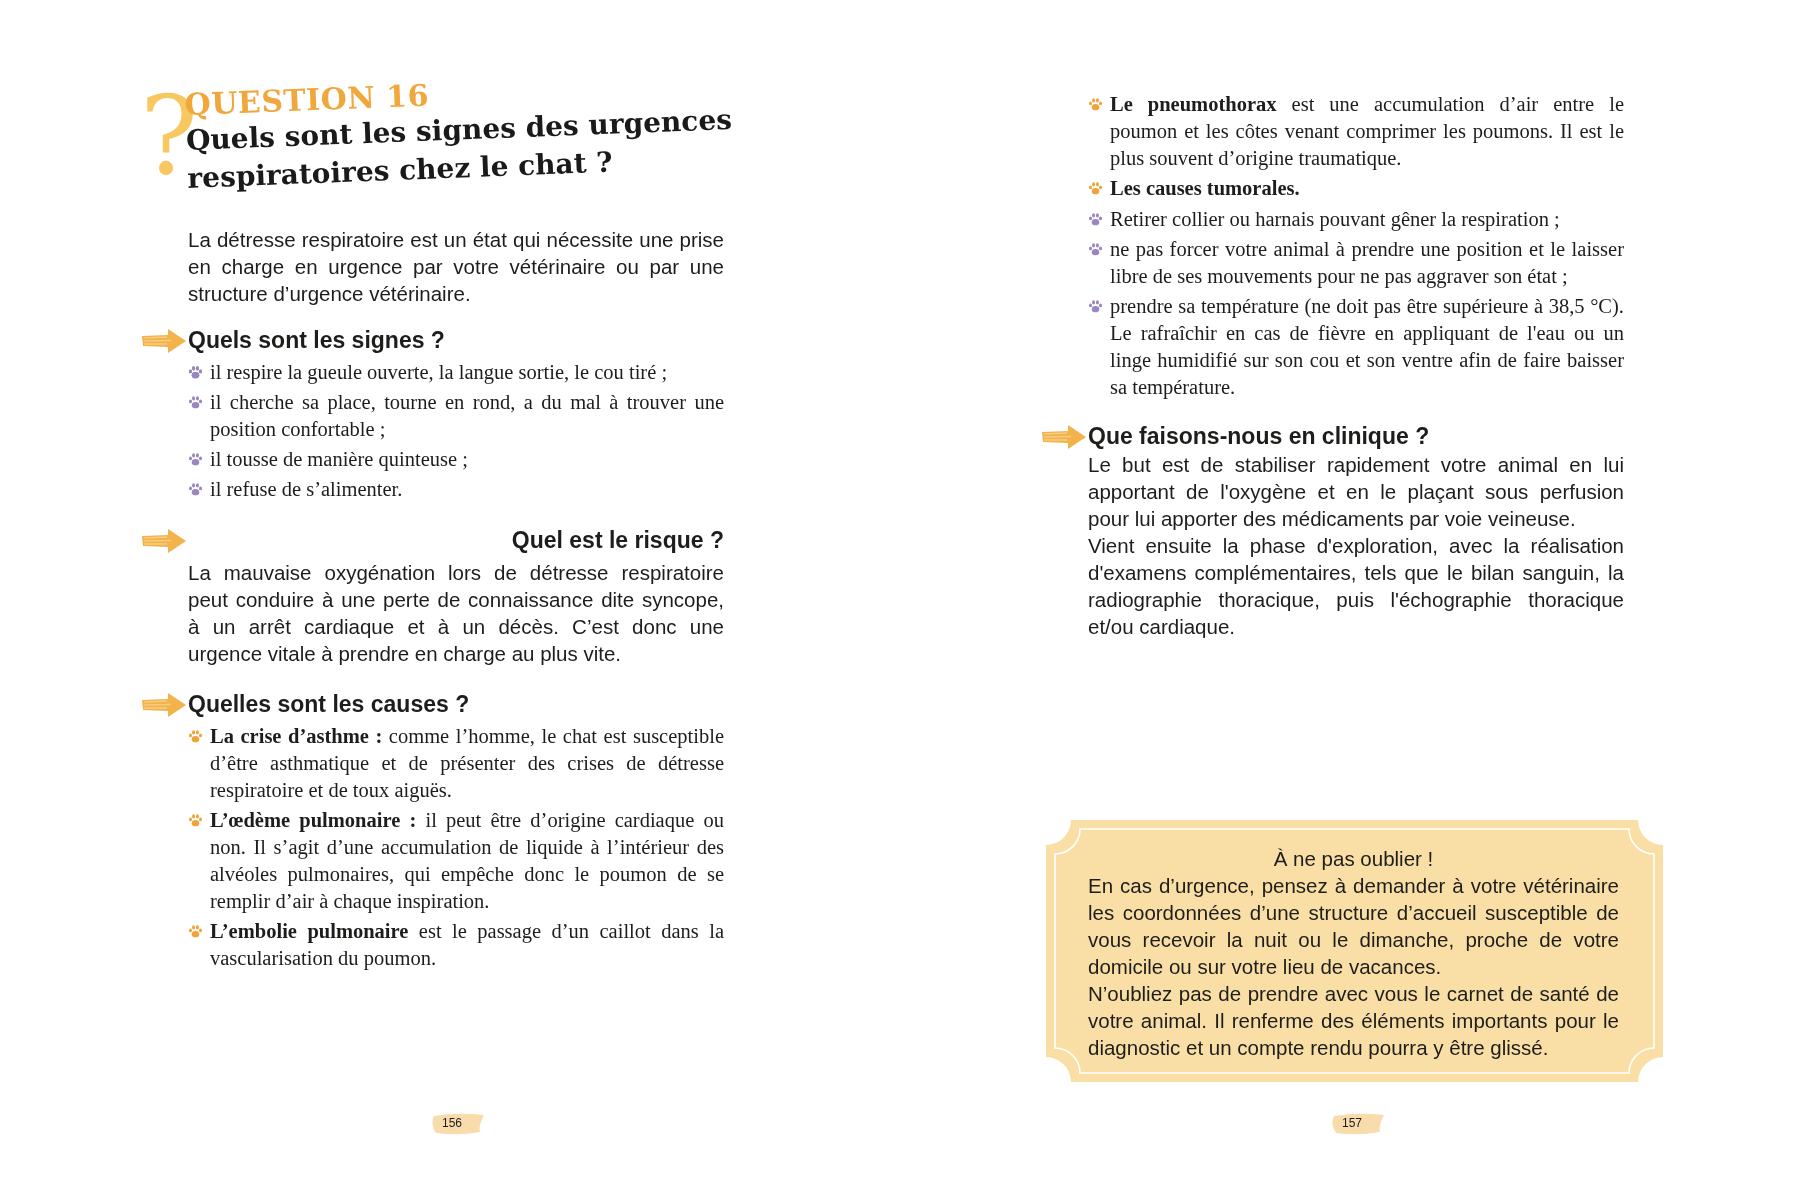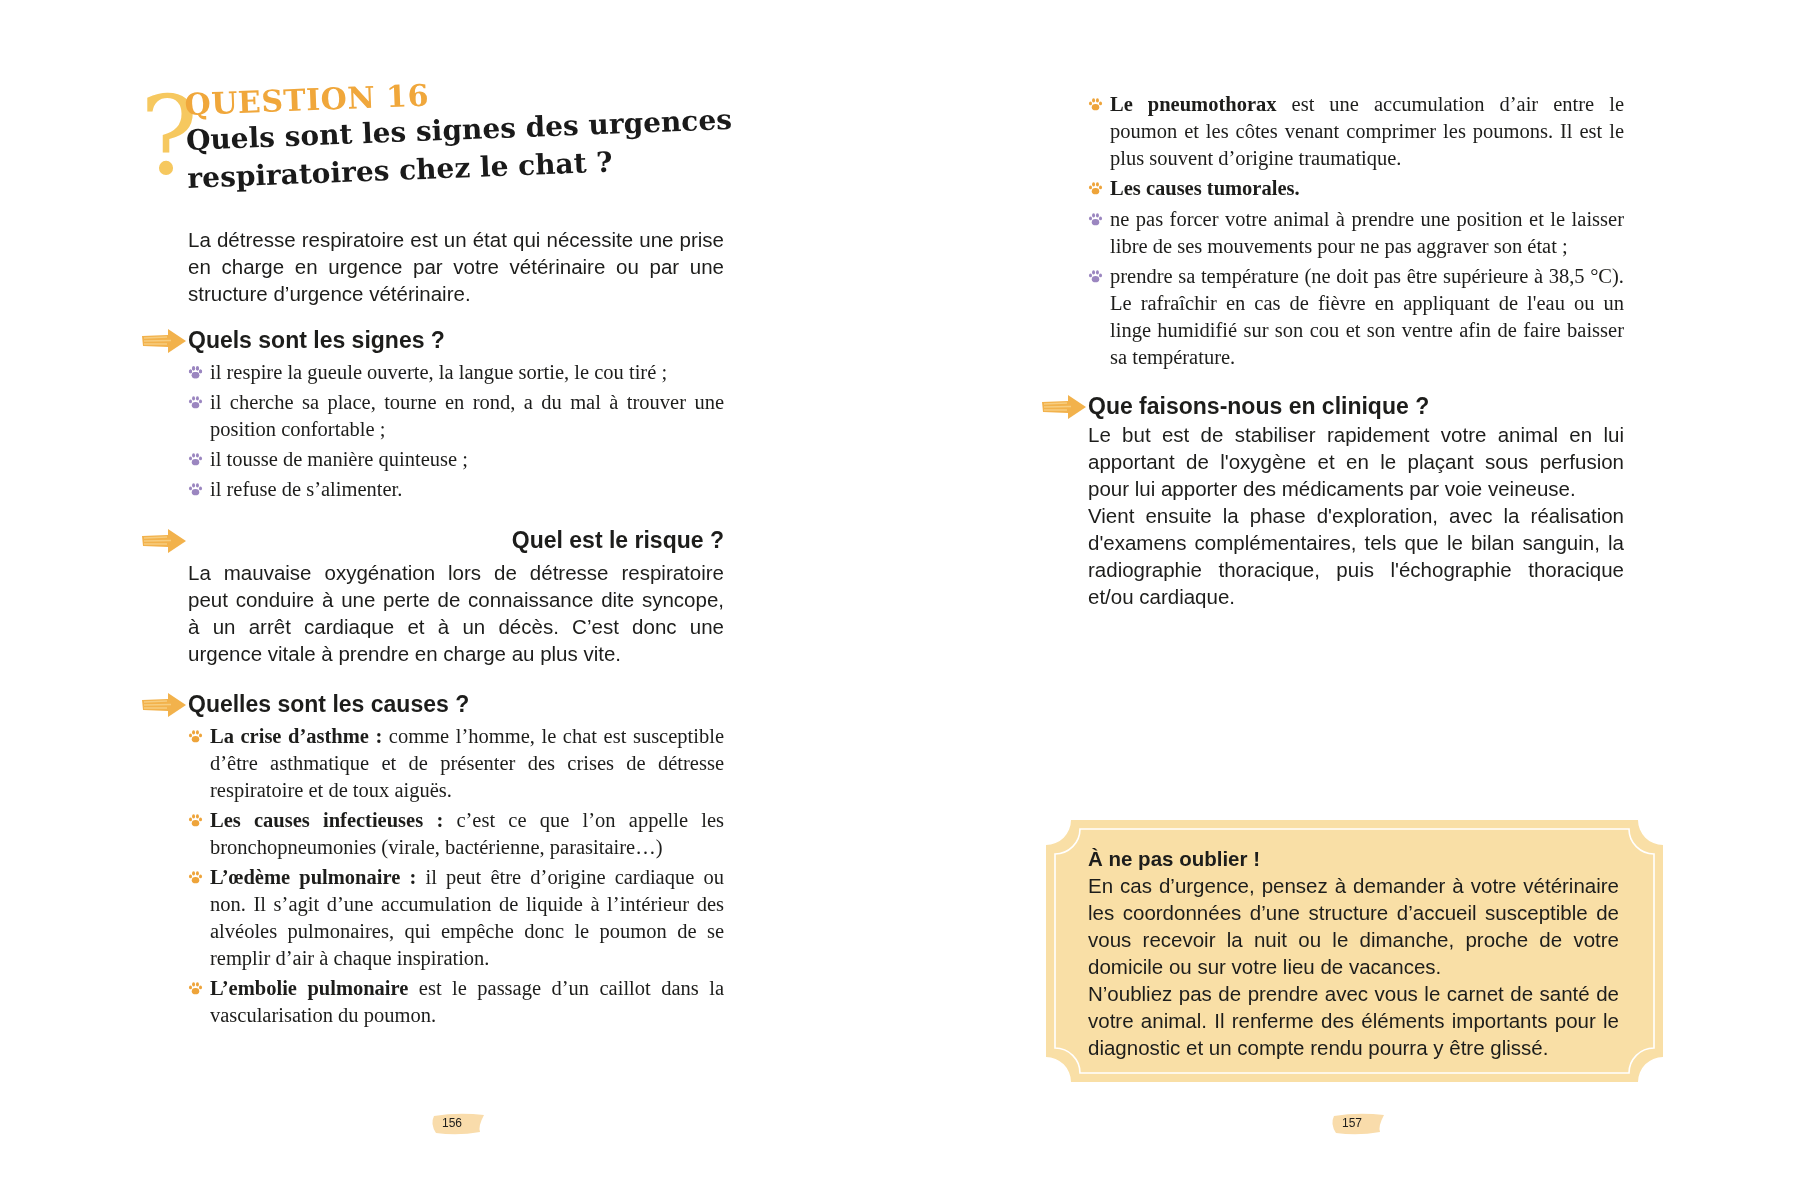--- a/index.html
+++ b/index.html
@@ -23,21 +23,21 @@
   .section-h { position:relative; font-weight:bold; font-size:23px; line-height:30px; margin:0; }
   .arrow { position:absolute; left:-47px; top:3px; width:46px; height:26px; }
   ul.paws { list-style:none; margin:4px 0 0 0; padding:0; }
   ul.paws li { position:relative; padding-left:22px; margin-bottom:3px; text-align:justify;font-family:Liberation Serif, serif; }
   .paw { position:absolute; left:0; top:6px; width:15px; height:15px; }
   b.lead { font-weight:bold; }
 
   .callout { position:absolute; left:146px; top:820px; width:617px; height:262px; }
   .callout svg { position:absolute; left:0; top:0; }
   .callout-text { position:absolute; left:42px; top:25px; width:531px; font-size:20.5px; line-height:27px; color:#1d1d1b; text-align:justify; }
-  .callout-title { font-weight:bold; }
+  .callout-title { text-align:center; font-weight:normal; }
 
   .page-num { position:absolute; top:1112px; width:60px; height:26px; }
   .page-num svg { position:absolute; left:0; top:0; }
   .page-num span { position:absolute; left:12px; top:4px; font-size:12px; color:#1d1d1b; }
 </style>
 </head>
 <body>
 
 <svg width="0" height="0" style="position:absolute">
   <defs>
@@ -103,23 +103,20 @@
           <use href="#arrow"></use>
         </svg>
       <span>Quelles sont les causes ?</span>
     </h2>
     <ul class="paws">
       <li><svg class="paw" fill="#eea43a">
             <use href="#paw"></use>
           </svg><b class="lead">La crise d’asthme :</b><span> comme l’homme, le chat est susceptible d’être asthmatique et de présenter des crises de détresse respiratoire et de toux aiguës.</span></li>
       <li><svg class="paw" fill="#eea43a">
             <use href="#paw"></use>
-          </svg><b class="lead">Les causes infectieuses :</b><span> c’est ce que l’on appelle les bronchopneumonies (virale, bactérienne, parasitaire…)</span></li>
-      <li><svg class="paw" fill="#eea43a">
-            <use href="#paw"></use>
           </svg><b class="lead">L’œdème pulmonaire :</b><span> il peut être d’origine cardiaque ou non. Il s’agit d’une accumulation de liquide à l’intérieur des alvéoles pulmonaires, qui empêche donc le poumon de se remplir d’air à chaque inspiration.</span></li>
       <li><svg class="paw" fill="#eea43a">
             <use href="#paw"></use>
           </svg><b class="lead">L’embolie pulmonaire</b><span> est le passage d’un caillot dans la vascularisation du poumon.</span></li>
     </ul>
   </div>
 
   <div class="page-num" style="left:430px;">
     <svg width="58" height="24">
         <path d="M4 4 Q28 0 54 3 Q48 14 50 20 Q28 24 6 21 Q0 12 4 4 Z" fill="#f9dcab"></path>
@@ -133,20 +130,23 @@
     <ul class="paws" style="margin-top:0;">
       <li><svg class="paw" fill="#eea43a">
             <use href="#paw"></use>
           </svg><b class="lead">Le pneumothorax</b><span> est une accumulation d’air entre le poumon et les côtes venant comprimer les poumons. Il est le plus souvent d’origine traumatique.</span></li>
       <li><svg class="paw" fill="#eea43a">
             <use href="#paw"></use>
           </svg><b class="lead">Les causes tumorales.</b><span></span></li>
     </ul>
 
     <ul class="paws">
+      <li><svg class="paw" fill="#9b86c0">
+            <use href="#paw"></use>
+          </svg><span>Retirer collier ou harnais pouvant gêner la respiration ;</span></li>
       <li><svg class="paw" fill="#9b86c0">
             <use href="#paw"></use>
           </svg><span>ne pas forcer votre animal à prendre une position et le laisser libre de ses mouvements pour ne pas aggraver son état ;</span></li>
       <li><svg class="paw" fill="#9b86c0">
             <use href="#paw"></use>
           </svg><span>prendre sa température (ne doit pas être supérieure à 38,5 °C). Le rafraîchir en cas de fièvre en appliquant de l'eau ou un linge humidifié sur son cou et son ventre afin de faire baisser sa température.</span></li>
     </ul>
 
     <h2 class="section-h" style="margin-top:20px;">
       <svg class="arrow">

